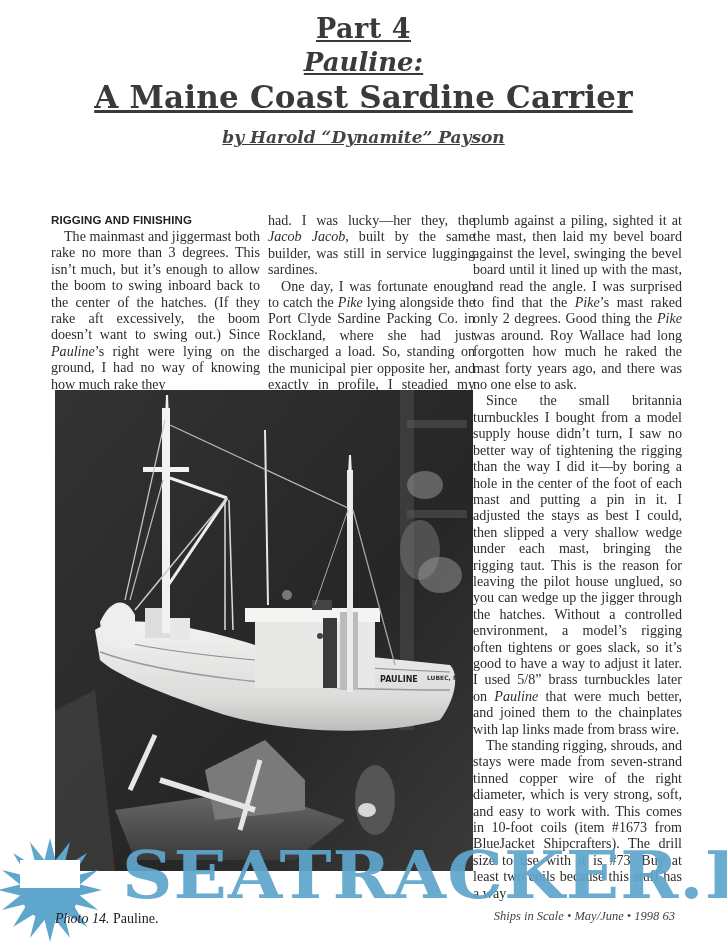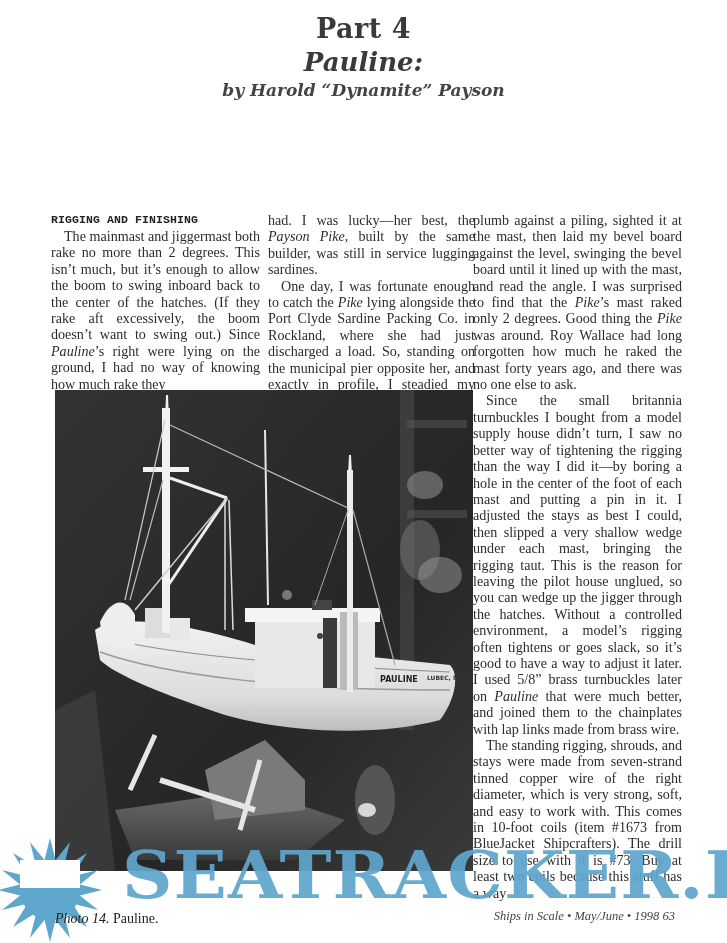--- a/index.html
+++ b/index.html
@@ -1,60 +1,61 @@
 <!DOCTYPE html>
 <html><head>
 <meta charset="utf-8">
 <style>
   * { box-sizing: border-box; margin: 0; padding: 0; }
   html, body { width: 727px; height: 943px; background: #ffffff; overflow: hidden; }
   body { position: relative; font-family: "Liberation Serif", "DejaVu Serif", serif; color: #2a2a2a; }
 
-  .header { position: absolute; left: 0; top: 14px; width: 727px; text-align: center; color: #3a3a3a; }
+  .header { position: absolute; left: 0; top: 14px; width: 727px; text-align: center; color: #3a3a3a; text-decoration: underline; }
   .part { font-family: "DejaVu Serif", serif; font-weight: bold; font-size: 27px; line-height: 30px; letter-spacing: 0.5px; }
   .title-italic { font-family: "DejaVu Serif", serif; font-weight: bold; font-style: italic; font-size: 26px; line-height: 34px; margin-top: 1px; }
   .title-main { font-family: "DejaVu Serif", serif; font-weight: bold; font-size: 31px; line-height: 36px; letter-spacing: 0.2px; }
-  .byline { font-family: "DejaVu Serif", serif; font-style: italic; font-weight: bold; font-size: 17px; line-height: 22px; color: #444; }
+  .byline { font-family: "DejaVu Serif", serif; font-style: italic; font-weight: bold; font-size: 17px; line-height: 22px; margin-top: 11px; color: #444; }
 
   .col { position: absolute; font-size: 14.1px; line-height: 16.4px; text-align: justify; color: #2c2c2c; }
   .col p { text-indent: 13px; }
   .col p.noindent { text-indent: 0; }
   .col1 { left: 51px; top: 212px; width: 209px; }
   .col2 { left: 268px; top: 212px; width: 207px; }
   .col3 { left: 473px; top: 212px; width: 209px; }
-  .sechead { font-family: Liberation Mono, monospace; font-weight: bold; font-size: 11.5px; line-height: 16px; letter-spacing: 0.1px; text-indent: 0; color: #222; }
+  .sechead { font-family: Liberation Sans, sans-serif; font-weight: bold; font-size: 11.5px; line-height: 16px; letter-spacing: 0.1px; text-indent: 0; color: #222; }
   .col i { font-style: italic; }
 
   .photo { position: absolute; left: 55px; top: 390px; width: 418px; height: 481px; background: #2d2d2d; overflow: hidden; }
   .photo svg { display: block; }
 
   .caption { position: absolute; left: 55px; top: 874px; font-size: 14px; line-height: 18px; color: #222; z-index: 3; margin-top: 36px; }
   .caption i { font-style: italic; }
 
   .footer { position: absolute; left: 490px; top: 909px; width: 185px; text-align: right; font-style: italic; font-size: 12.5px; color: #444; z-index: 3; }
 
   .watermark { position: absolute; left: 0; top: 835px; width: 727px; height: 108px; z-index: 2; pointer-events: none; }
   .wm-text { position: absolute; left: 122px; top: 840px; font-family: "DejaVu Serif", serif; font-weight: bold; font-size: 66px; line-height: 70px; letter-spacing: 1px; color: #5fa6cc; opacity: 0.93; z-index: 2; white-space: nowrap; transform: scaleX(1.06); transform-origin: left top; }
 </style>
 </head>
 <body>
 
 <div class="header">
   <div class="part">Part 4</div>
   <div class="title-italic">Pauline:</div>
+  <div class="title-main">A Maine Coast Sardine Carrier</div>
   <div class="byline">by Harold “Dynamite” Payson</div>
 </div>
 
 <div class="col col1">
   <div class="sechead">RIGGING AND FINISHING</div>
-  <p><span>The mainmast and jiggermast both rake no more than 2 degrees. This isn’t much, but it’s enough to allow the boom to swing inboard back to the center of the hatches. (If they rake aft excessively, the boom doesn’t want to swing out.)  Since </span><i>Pauline</i><span>’s right were lying on the ground, I had no way of knowing how much rake they</span></p>
+  <p><span>The mainmast and jiggermast both rake no more than 3 degrees. This isn’t much, but it’s enough to allow the boom to swing inboard back to the center of the hatches. (If they rake aft excessively, the boom doesn’t want to swing out.)  Since </span><i>Pauline</i><span>’s right were lying on the ground, I had no way of knowing how much rake they</span></p>
 </div>
 
 <div class="col col2">
-  <p class="noindent"><span>had. I was lucky—her best, the </span><i>Payson Pike</i><span>, built by the same builder, was still in service lugging sardines.</span></p>
+  <p class="noindent"><span>had. I was lucky—her they, the </span><i>Jacob Jacob</i><span>, built by the same builder, was still in service lugging sardines.</span></p>
   <p><span>One day, I was fortunate enough to catch the </span><i>Pike</i><span> lying alongside the Port Clyde Sardine Packing Co. in Rockland, where she had just discharged a load. So, standing on the municipal pier opposite her, and exactly in profile, I steadied my level</span></p>
 </div>
 
 <div class="col col3">
   <p class="noindent"><span>plumb against a piling, sighted it at the mast, then laid my bevel board against the level, swinging the bevel board until it lined up with the mast, and read the angle. I was surprised to find that the </span><i>Pike</i><span>’s mast raked only 2 degrees. Good thing the </span><i>Pike</i><span> was around. Roy Wallace had long forgotten how much he raked the mast forty years ago, and there was no one else to ask.</span></p>
   <p><span>Since the small britannia turnbuckles I bought from a model supply house didn’t turn, I saw no better way of tightening the rigging than the way I did it—by boring a hole in the center of the foot of each mast and putting a pin in it. I adjusted the stays as best I could, then slipped a very shallow wedge under each mast, bringing the rigging taut. This is the reason for leaving the pilot house unglued, so you can wedge up the jigger through the hatches. Without a controlled environment, a model’s rigging often tightens or goes slack, so it’s good to have a way to adjust it later. I used 5/8” brass turnbuckles later on </span><i>Pauline</i><span> that were much better, and joined them to the chainplates with lap links made from brass wire.</span></p>
   <p><span>The standing rigging, shrouds, and stays were made from seven-strand tinned copper wire of the right diameter, which is very strong, soft, and easy to work with. This comes in 10-foot coils (item #1673 from BlueJacket Shipcrafters). The drill size to use with it is #73. Buy at least two coils because this stuff has a way</span></p>
 </div>
 
 <div class="photo">

